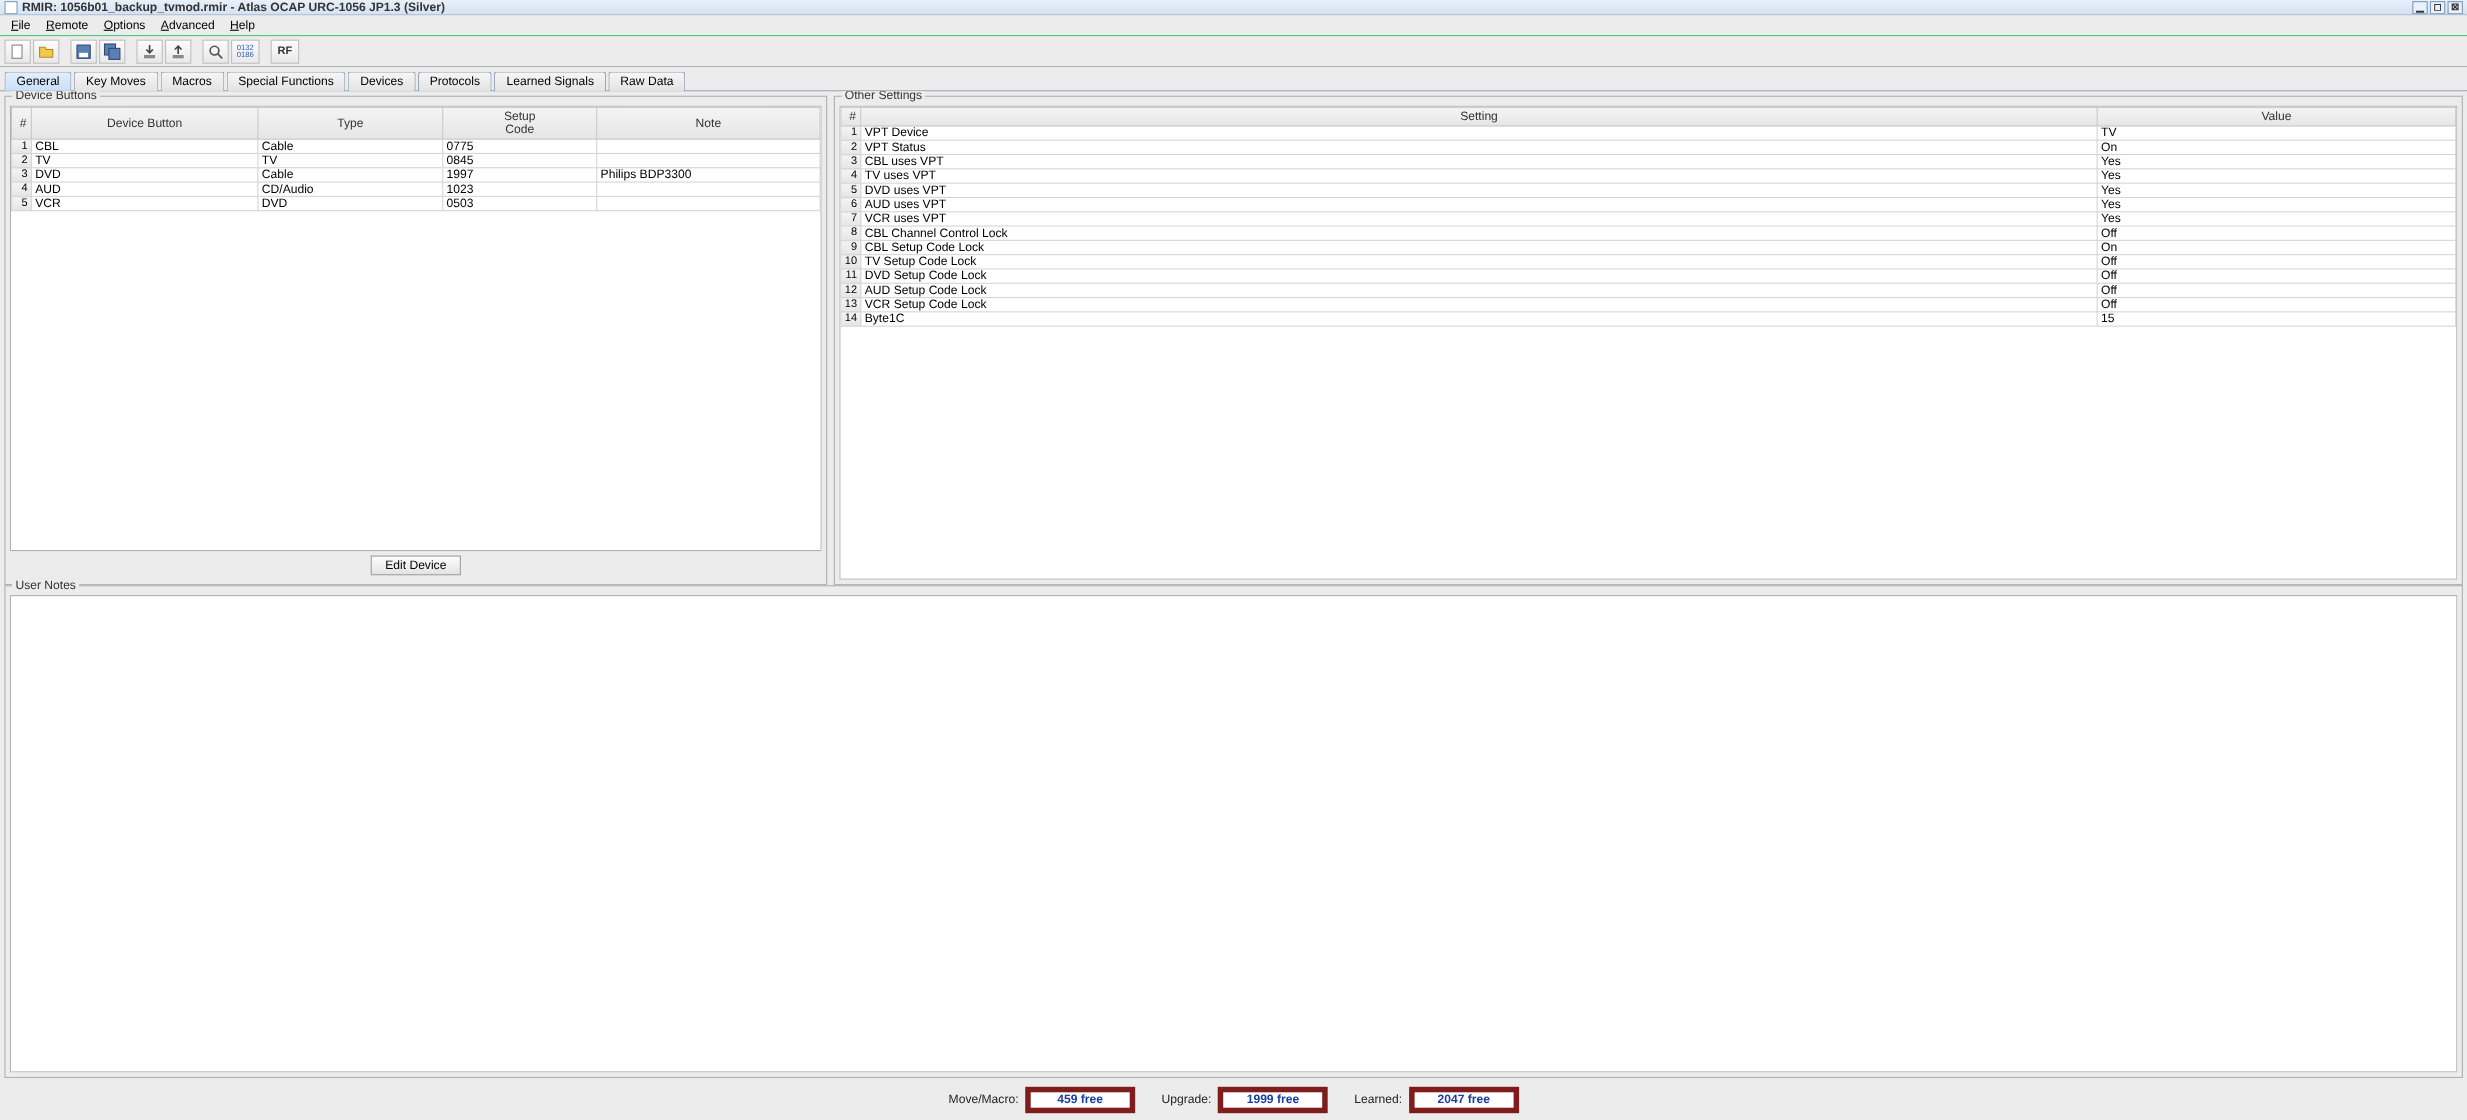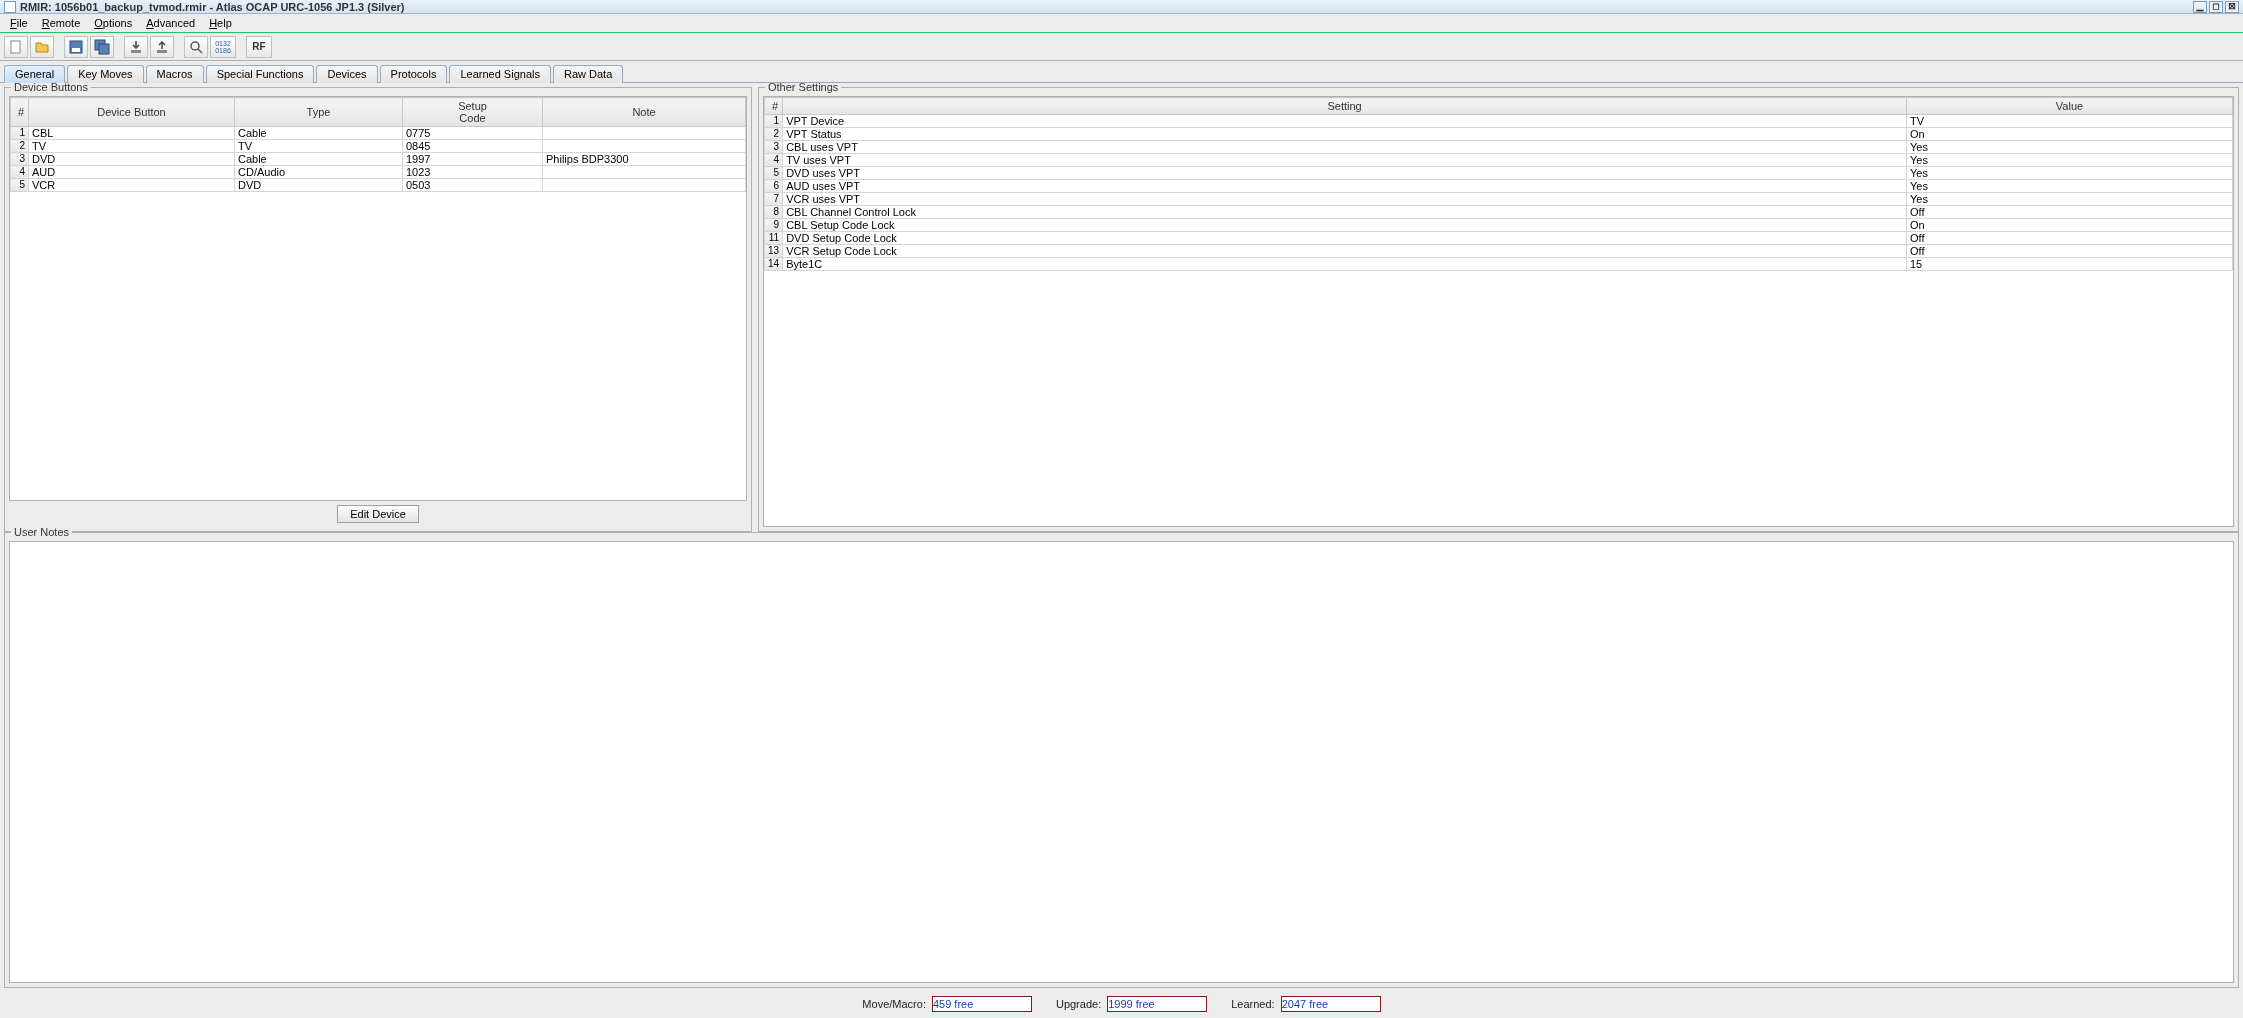--- a/index.html
+++ b/index.html
@@ -182,25 +182,26 @@
   display: flex;
   justify-content: center;
   align-items: center;
   gap: 24px;
   padding: 4px 0 6px 0;
   background: #ececec;
 }
 .status-item { display: flex; align-items: center; gap: 6px; }
 .status-item label { color: #222; }
 .status-box {
-  border: 1px solid #7f1d1d;
+  border: 5px solid #7f1d1d;
   background: #fff;
   color: #1a3fa3;
-  font-weight: normal;
+  font-weight: bold;
   width: 100px;
+  text-align: center;
   padding: 1px 0;
 }
 </style>
 </head>
 <body>
 
 <div class="titlebar">
   <span class="app-icon"></span>
   <span>RMIR: 1056b01_backup_tvmod.rmir - Atlas OCAP URC-1056 JP1.3 (Silver)</span>
   <span class="spacer"></span>
@@ -389,22 +390,32 @@
                   <td class="rownum">8</td>
                   <td>CBL Channel Control Lock</td>
                   <td>Off</td>
                 </tr>
                 <tr>
                   <td class="rownum">9</td>
                   <td>CBL Setup Code Lock</td>
                   <td>On</td>
                 </tr>
                 <tr>
+                  <td class="rownum">10</td>
+                  <td>TV  Setup Code Lock</td>
+                  <td>Off</td>
+                </tr>
+                <tr>
                   <td class="rownum">11</td>
                   <td>DVD Setup Code Lock</td>
+                  <td>Off</td>
+                </tr>
+                <tr>
+                  <td class="rownum">12</td>
+                  <td>AUD Setup Code Lock</td>
                   <td>Off</td>
                 </tr>
                 <tr>
                   <td class="rownum">13</td>
                   <td>VCR Setup Code Lock</td>
                   <td>Off</td>
                 </tr>
                 <tr>
                   <td class="rownum">14</td>
                   <td>Byte1C</td>

